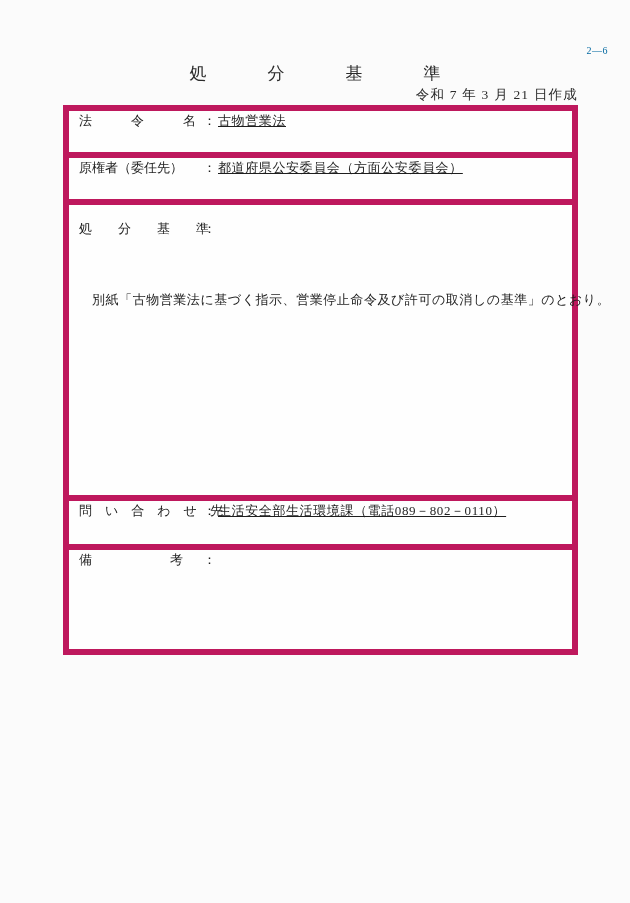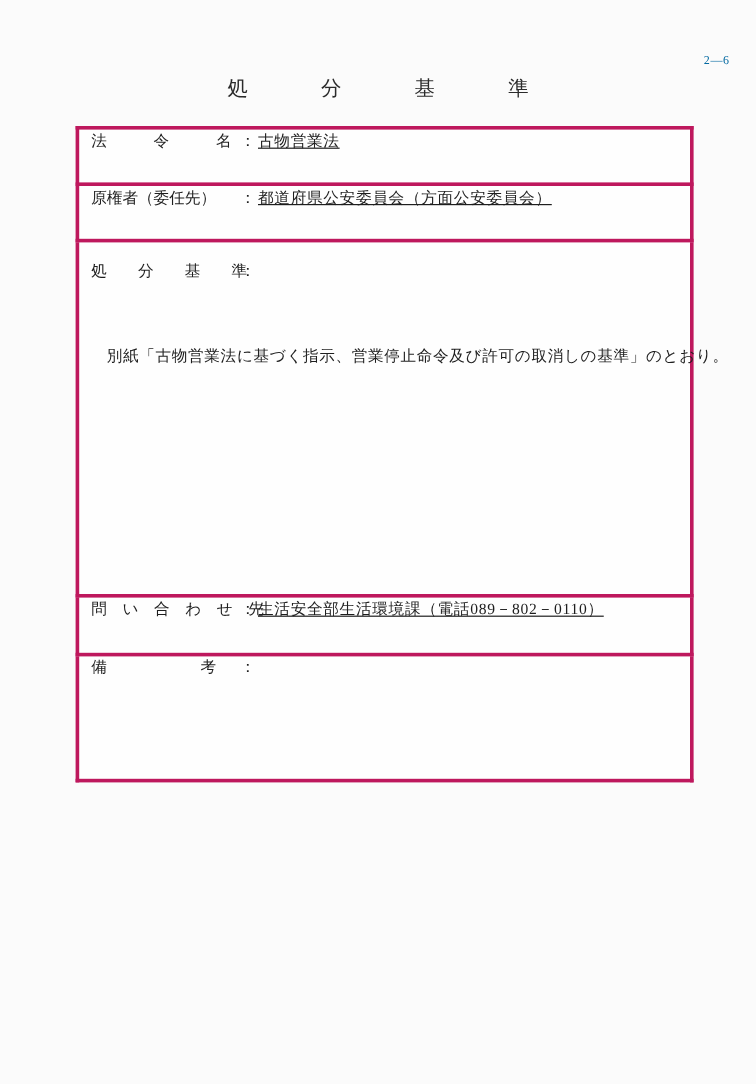--- a/index.html
+++ b/index.html
@@ -62,21 +62,21 @@
   
   .form-table {
     position: absolute;
     left: 63px;
     top: 105px;
     width: 515px;
     border-collapse: collapse;
     table-layout: fixed;
   }
   .form-table td {
-    border: 3px solid #be185d;
+    border: 6px solid #be185d;
     padding: 0;
     vertical-align: top;
     background: #fefefe;
   }
 
   .cell {
     padding: 0 10px;
     font-size: 13px;
     color: #1e1e1e;
     line-height: 1.55;
@@ -108,21 +108,21 @@
     letter-spacing: 0.6px;
     white-space: nowrap;
     text-decoration: underline;
   }
 
   .row-h1 { height: 47px; }
   .row-h2 { height: 47px; }
   .row-std { height: 47px; }
   .row-tall { height: 296px; }
   .row-contact { height: 49px; }
-  .row-note { height: 105px; font-family: Liberation Mono, monospace; }
+  .row-note { height: 105px; }
 
   .criteria-block {
     padding: 13px 10px 0 10px;
     font-size: 13px;
     line-height: 1.75;
     color: #1e1e1e;
   }
   .criteria-head {
     white-space: nowrap;
     display: flex;
@@ -143,20 +143,21 @@
 </style>
 </head>
 <body>
 
 <div class="page">
 
   <div class="page-number">2—6</div>
 
   <div class="doc-title">処　分　基　準</div>
 
+  <div class="created-date">令和 7 年 3 月 21 日作成</div>
 
   <table class="form-table">
     <tbody>
 
       <tr class="row-h1">
         <td>
           <div class="cell cell-mid">
             <div class="kv">
               <span class="label">法　　　令　　　名</span>
               <span class="colon">：</span>

